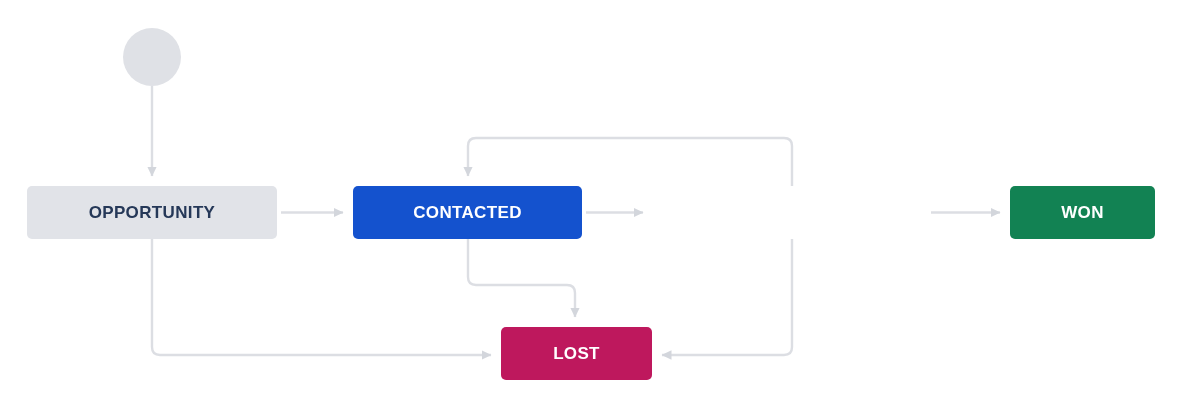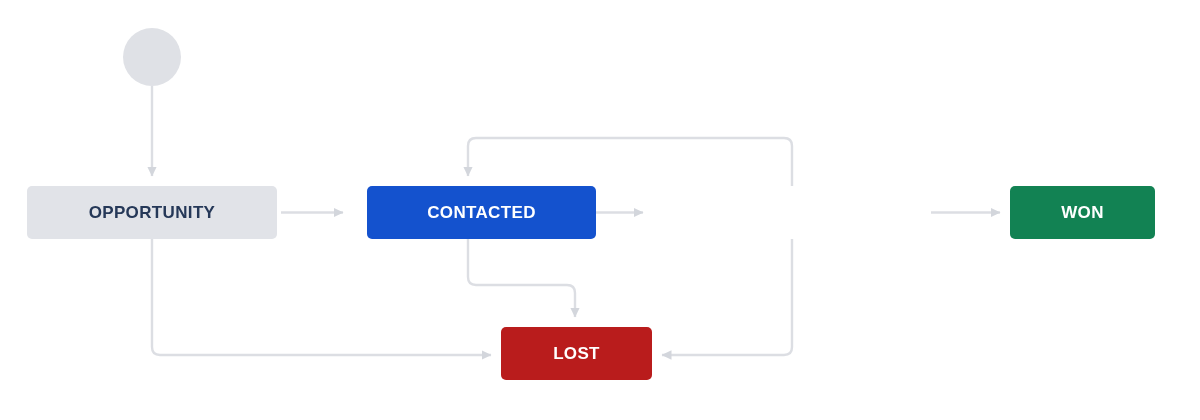--- a/index.html
+++ b/index.html
@@ -78,26 +78,26 @@
   </svg>
 
   <div class="node node-start node-status-start" style="left: 123px; top: 28px; width: 58px; height: 58px; background: rgb(223, 225, 230);">
     <span class="node-label"></span>
   </div>
 
   <div class="node node-box node-status-initial" style="left: 27px; top: 186px; width: 250px; height: 53px; background: rgb(225, 227, 232);">
     <span class="node-label">OPPORTUNITY</span>
   </div>
 
-  <div class="node node-box node-status-active" style="left: 367px; top: 186px; width: 229px; height: 53px; background: rgb(20, 82, 206);">
+  <div class="node node-box node-status-active" style="left: 353px; top: 186px; width: 229px; height: 53px; background: rgb(20, 82, 206);">
     <span class="node-label">CONTACTED</span>
   </div>
 
 
   <div class="node node-box node-status-success" style="left: 1010px; top: 186px; width: 145px; height: 53px; background: rgb(18, 130, 83);">
     <span class="node-label">WON</span>
   </div>
 
-  <div class="node node-box node-status-failure" style="left: 501px; top: 327px; width: 151px; height: 53px; background: #b91c1c;">
+  <div class="node node-box node-status-failure" style="left: 501px; top: 327px; width: 151px; height: 53px; background: #be185d;">
     <span class="node-label">LOST</span>
   </div>
 
 </div>
 
 </body></html>

